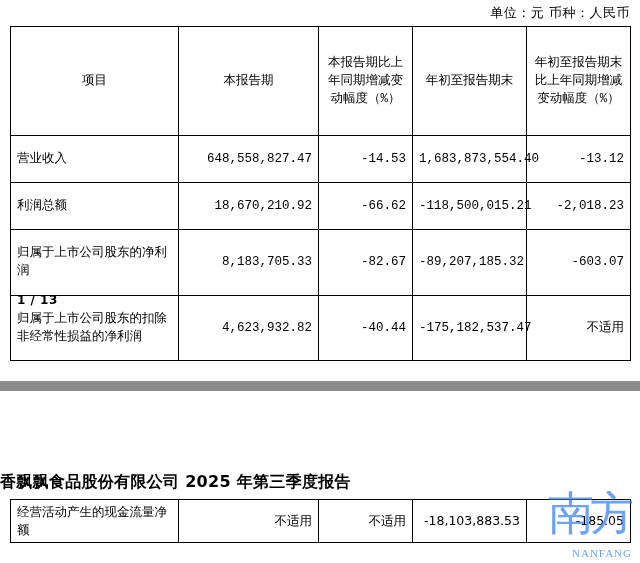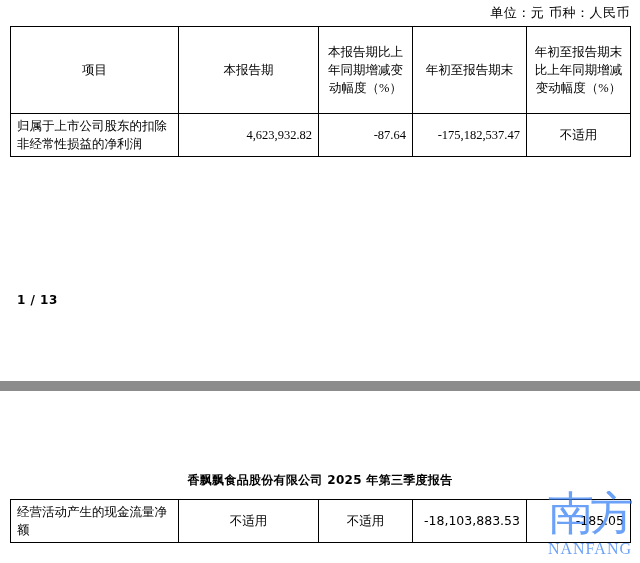--- a/index.html
+++ b/index.html
@@ -33,37 +33,37 @@
     position: absolute;
     top: 26px;
     left: 10px;
     width: 620px;
     border-collapse: collapse;
     table-layout: fixed;
   }
   table.fin td {
     border: 1px solid #000000;
     font-size: 12.5px;
-    font-family: Liberation Serif, serif;
-    padding: 3px 6px;
+    font-family: Liberation Mono, monospace;
+    padding: 14px 6px;
     vertical-align: middle;
     line-height: 1.45;
   }
   td.hcell {
     text-align: center;
     height: 80px;
   }
   td.label {
     text-align: left;
   }
   td.num {
     text-align: right;
   }
   td.center {
-    text-align: center;
+    text-align: right;
   }
   .col1 { width: 168px; }
   .col2 { width: 140px; }
   .col3 { width: 94px; }
   .col4 { width: 114px; }
   .col5 { width: 104px; }
 
   .pagenum {
     position: absolute;
     top: 293px;
@@ -80,22 +80,22 @@
     top: 381px;
     width: 640px;
     height: 10px;
     background: #8c8c8c;
   }
   .doc-title {
     position: absolute;
     top: 472px;
     left: 0;
     width: 640px;
-    text-align: center;
-    font-size: 12px;
+    text-align: left;
+    font-size: 16px;
     font-weight: bold;
     font-family: "DejaVu Sans", "Liberation Sans", sans-serif;
     letter-spacing: 0.3px;
   }
   table.fin2 {
     position: absolute;
     top: 499px;
     left: 10px;
     width: 620px;
     border-collapse: collapse;
@@ -119,24 +119,24 @@
     font-size: 46px;
     font-family: "Liberation Serif", "DejaVu Serif", serif;
     letter-spacing: -4px;
     line-height: 1;
     opacity: 0.75;
     pointer-events: none;
     text-align: right;
     overflow: hidden;
   }
   .wm-sub {
-    font-size: 16px;
+    font-size: 11px;
     letter-spacing: 1px;
     display: block;
-    margin-top: 4px;
+    margin-top: 11px;
   }
 </style>
 </head>
 <body>
 
 <div class="page">
 
   <div class="unit-line">单位：元  币种：人民币</div>
 
   <table class="fin">
@@ -149,23 +149,44 @@
     </colgroup>
     <tbody>
       <tr>
         <td class="hcell">项目</td>
         <td class="hcell">本报告期</td>
         <td class="hcell">本报告期比上年同期增减变动幅度（%）</td>
         <td class="hcell">年初至报告期末</td>
         <td class="hcell">年初至报告期末比上年同期增减变动幅度（%）</td>
       </tr>
       <tr>
+        <td class="label">营业收入</td>
+        <td class="num">648,558,827.47</td>
+        <td class="num">-14.53</td>
+        <td class="num">1,683,873,554.40</td>
+        <td class="num">-13.12</td>
+      </tr>
+      <tr>
+        <td class="label">利润总额</td>
+        <td class="num">18,670,210.92</td>
+        <td class="num">-66.62</td>
+        <td class="num">-118,500,015.21</td>
+        <td class="num">-2,018.23</td>
+      </tr>
+      <tr>
+        <td class="label">归属于上市公司股东的净利润</td>
+        <td class="num">8,183,705.33</td>
+        <td class="num">-82.67</td>
+        <td class="num">-89,207,185.32</td>
+        <td class="num">-603.07</td>
+      </tr>
+      <tr>
         <td class="label">归属于上市公司股东的扣除非经常性损益的净利润</td>
         <td class="num">4,623,932.82</td>
-        <td class="num">-87.64</td>
+        <td class="num">-40.44</td>
         <td class="num">-175,182,537.47</td>
         <td class="center">不适用</td>
       </tr>
     </tbody>
   </table>
 
   <div class="pagenum">1 / 13</div>
 
   <div class="gap-band"></div>
 

